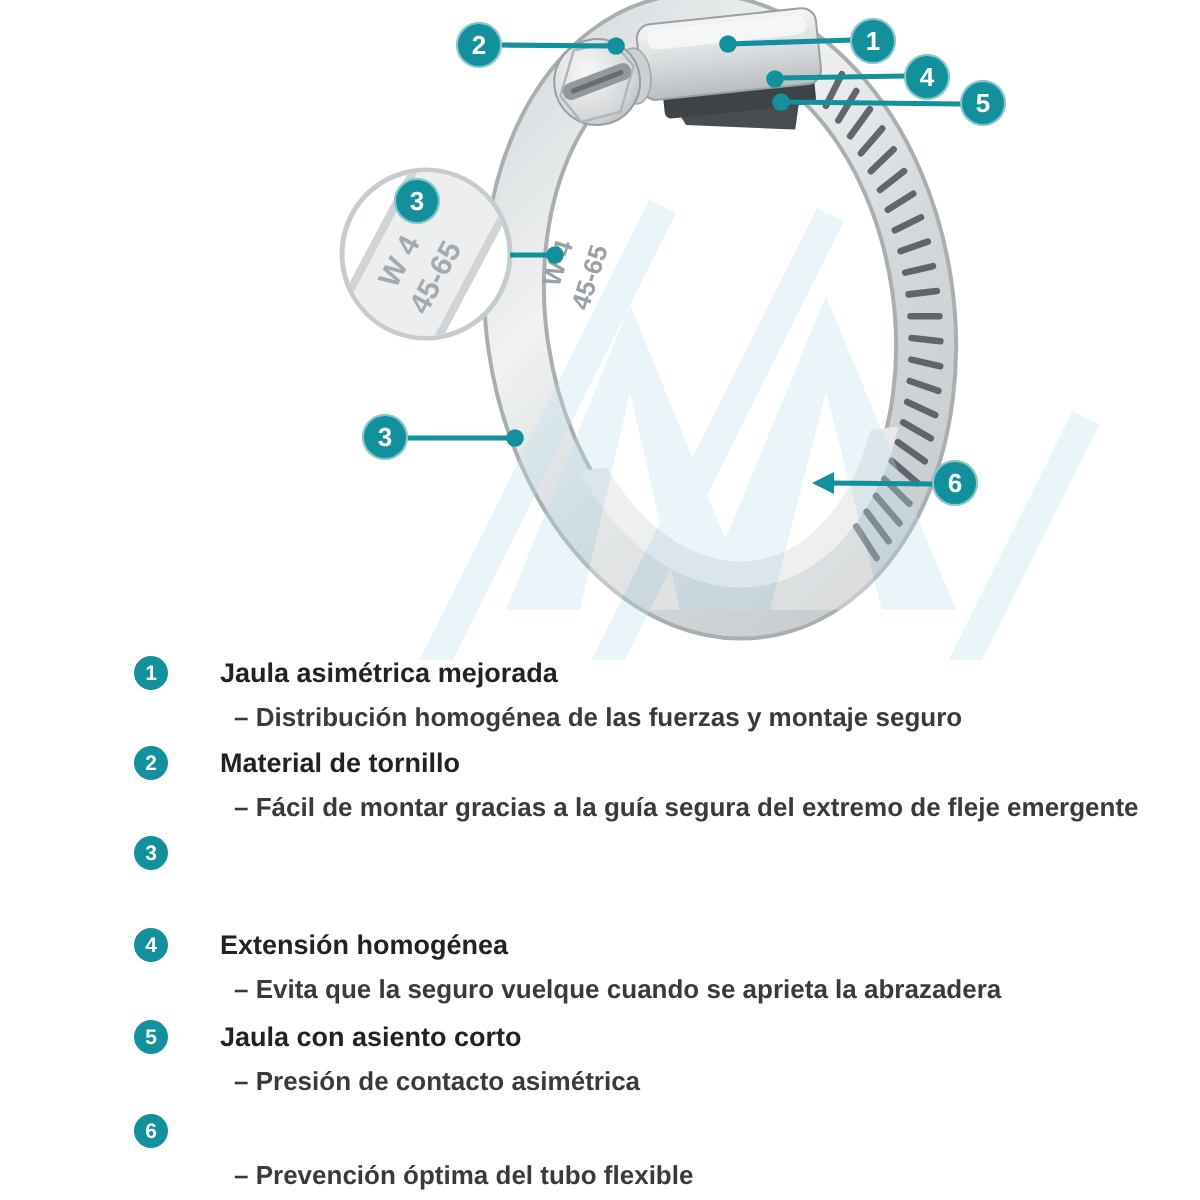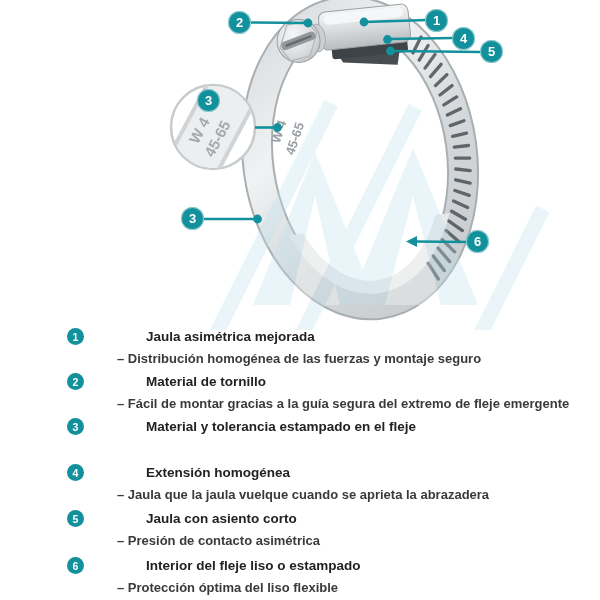--- a/index.html
+++ b/index.html
@@ -23,21 +23,21 @@
   
   .features{position:absolute;left:0;top:0;width:600px;height:600px;}
   .feat{position:absolute;left:0;width:600px;height:44px;}
   .fbadge{
     position:absolute;left:67px;top:0;width:17px;height:17px;border-radius:50%;
     background:var(--accent);color:#fff;font-size:10.5px;font-weight:bold;
     display:flex;align-items:center;justify-content:center;
   }
   .ftitle{
     position:absolute;left:110px;top:1px;font-size:13.5px;font-weight:bold;
-    color:#222;line-height:16px;white-space:nowrap;margin-left:36px;
+    color:#222;line-height:16px;white-space:nowrap;
   }
   .fdesc{
     position:absolute;left:117px;top:23px;font-size:13px;font-weight:700;
     color:#3a3a3a;line-height:16px;white-space:nowrap;
   }
 </style>
 </head>
 <body>
 
 <div class="canvas">
@@ -178,31 +178,29 @@
       <div class="ftitle">Jaula asimétrica mejorada</div>
       <div class="fdesc">– Distribución homogénea de las fuerzas y montaje seguro</div>
     </div>
     <div class="feat" style="top:373px;">
       <span class="fbadge">2</span>
       <div class="ftitle">Material de tornillo</div>
       <div class="fdesc">– Fácil de montar gracias a la guía segura del extremo de fleje emergente</div>
     </div>
     <div class="feat" style="top:418px;">
       <span class="fbadge">3</span>
-      <div class="ftitle">Material y tolerancia estampado en el fleje</div>
     </div>
     <div class="feat" style="top:464px;">
       <span class="fbadge">4</span>
       <div class="ftitle">Extensión homogénea</div>
-      <div class="fdesc">– Jaula que la jaula vuelque cuando se aprieta la abrazadera</div>
+      <div class="fdesc">– Evita que la seguro vuelque cuando se aprieta la abrazadera</div>
     </div>
     <div class="feat" style="top:510px;">
       <span class="fbadge">5</span>
       <div class="ftitle">Jaula con asiento corto</div>
       <div class="fdesc">– Presión de contacto asimétrica</div>
     </div>
     <div class="feat" style="top:557px;">
       <span class="fbadge">6</span>
-      <div class="ftitle">Interior del fleje liso o estampado</div>
-      <div class="fdesc">– Protección óptima del liso flexible</div>
+      <div class="fdesc">– Prevención óptima del tubo flexible</div>
     </div>
   </div>
 </div>
 
 </body></html>

